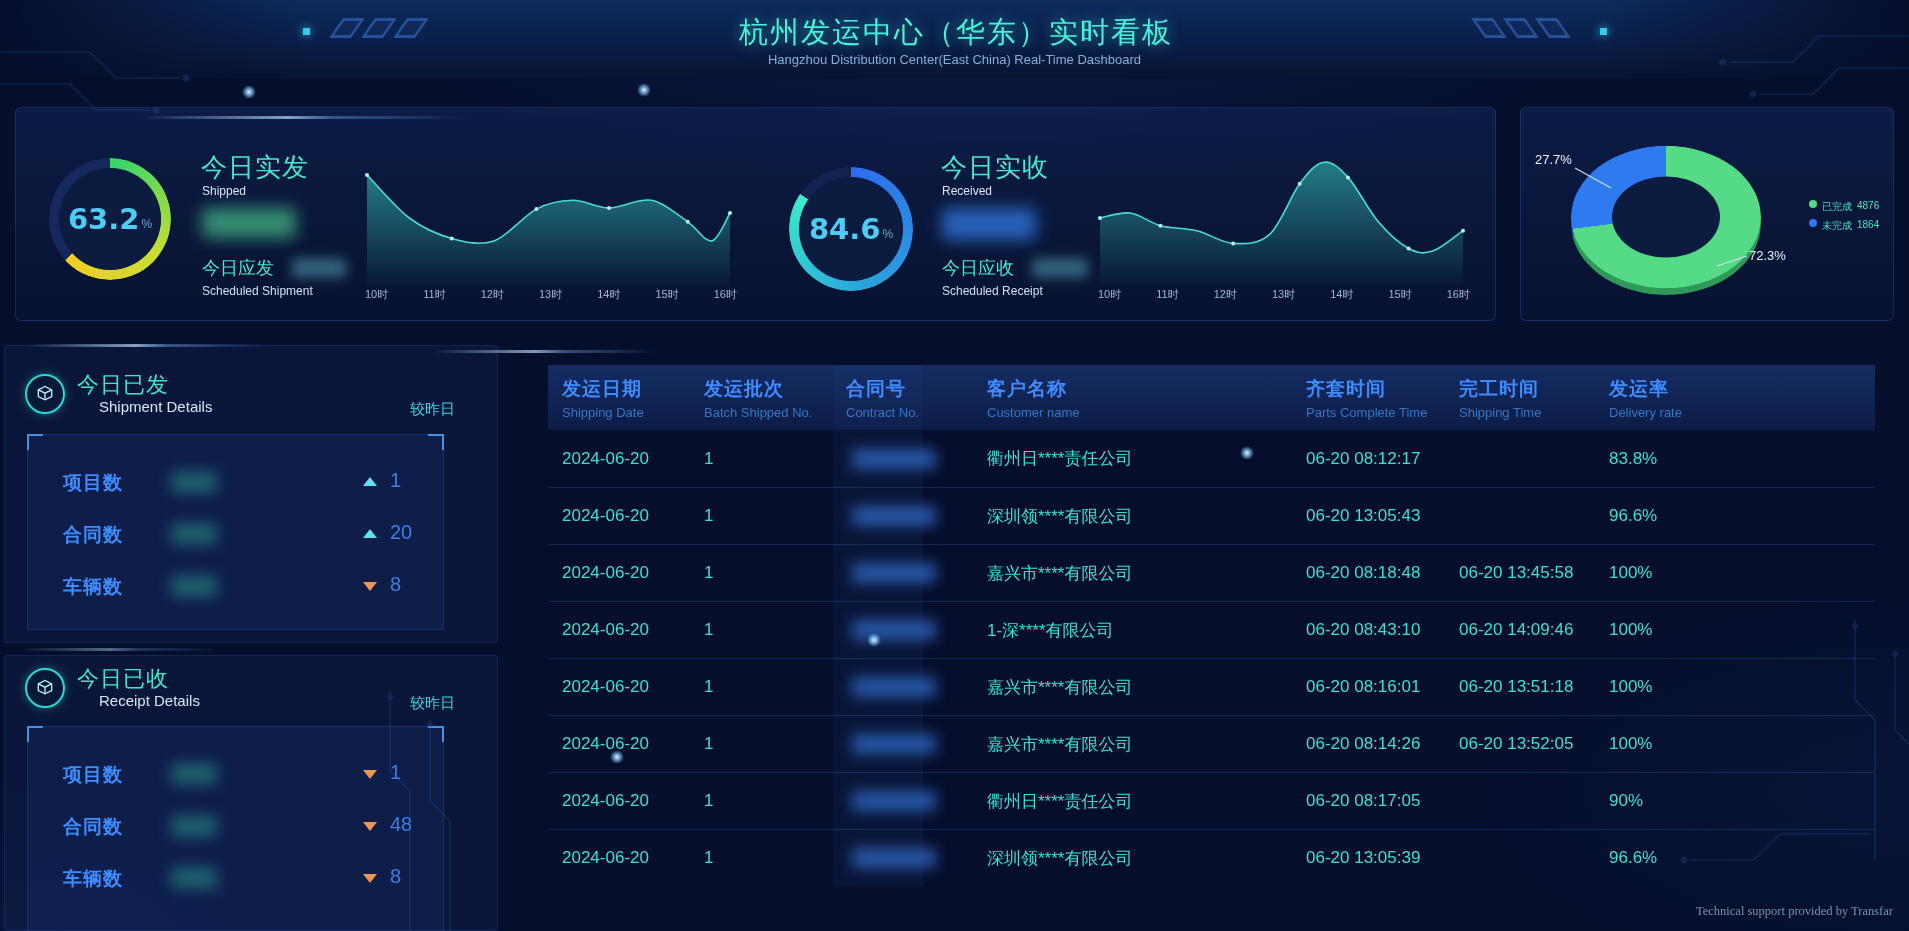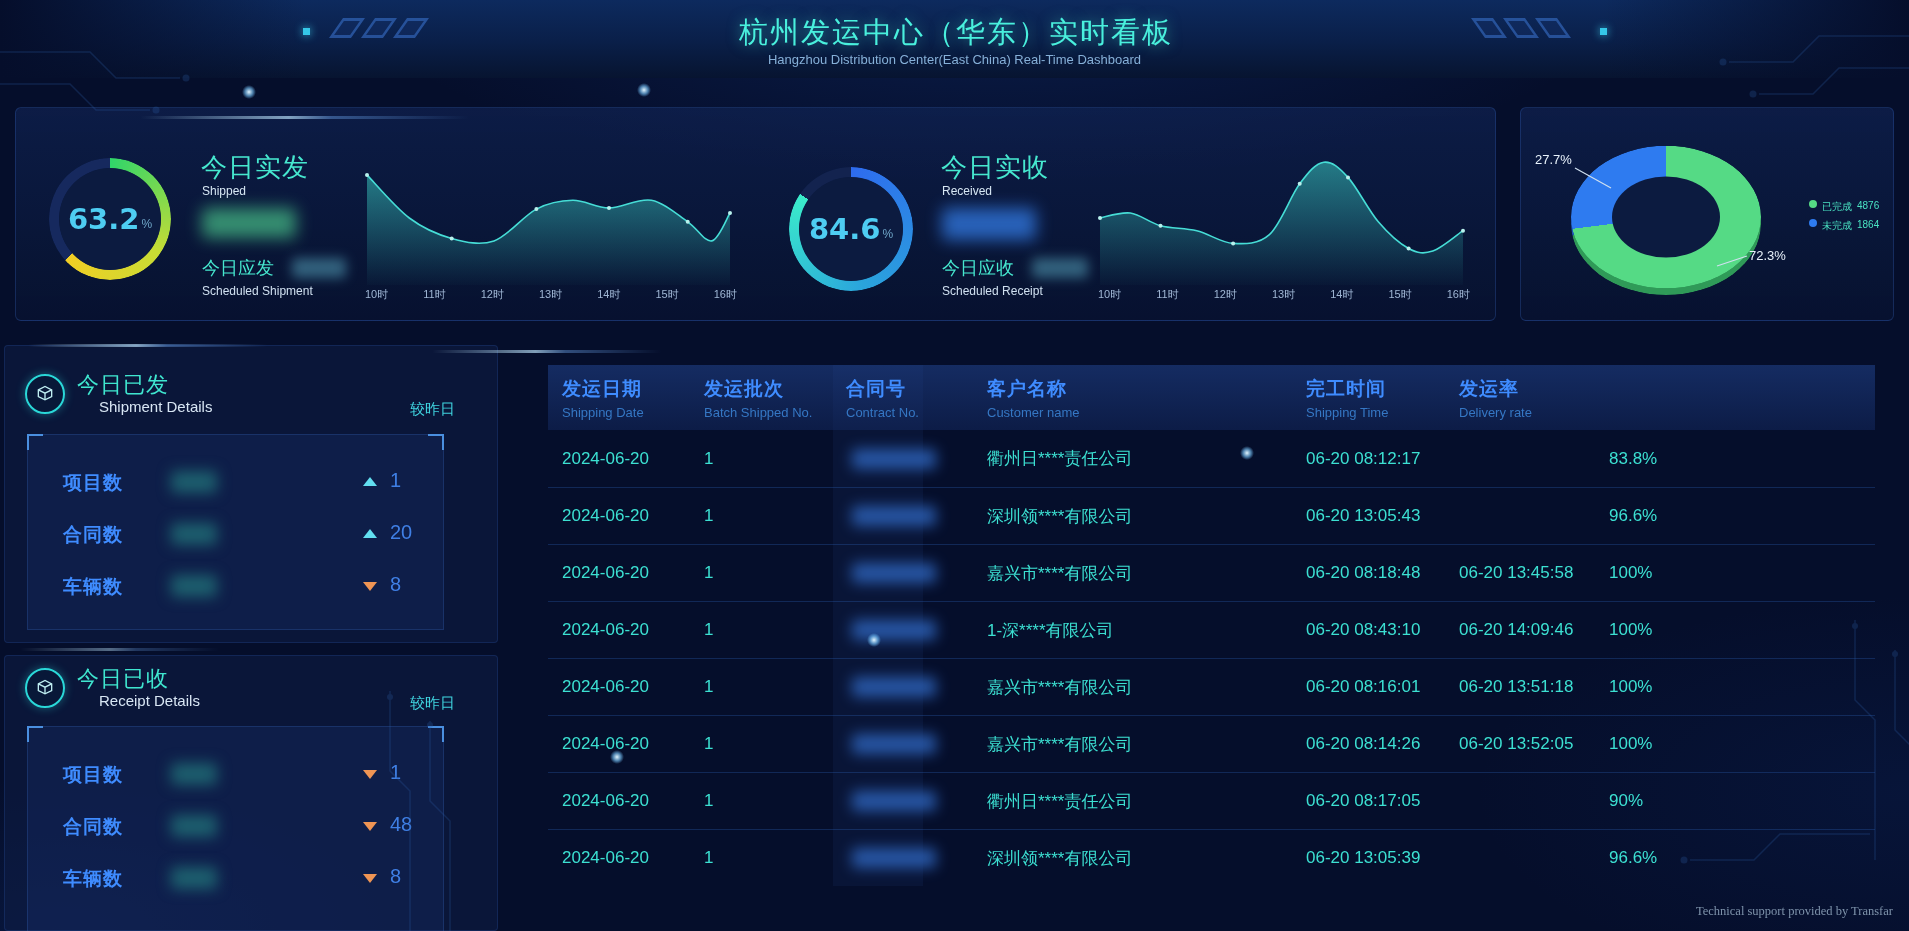--- a/index.html
+++ b/index.html
@@ -361,20 +361,24 @@
   <div class="th-cell">
     <span class="th-zh">合同号</span>
     <span class="th-en">Contract No.</span>
   </div>
 
   <div class="th-cell">
     <span class="th-zh">客户名称</span>
     <span class="th-en">Customer name</span>
   </div>
 
+  <div class="th-cell">
+    <span class="th-zh">齐套时间</span>
+    <span class="th-en">Parts Complete Time</span>
+  </div>
 
   <div class="th-cell">
     <span class="th-zh">完工时间</span>
     <span class="th-en">Shipping Time</span>
   </div>
 
   <div class="th-cell">
     <span class="th-zh">发运率</span>
     <span class="th-en">Delivery rate</span>
   </div>

